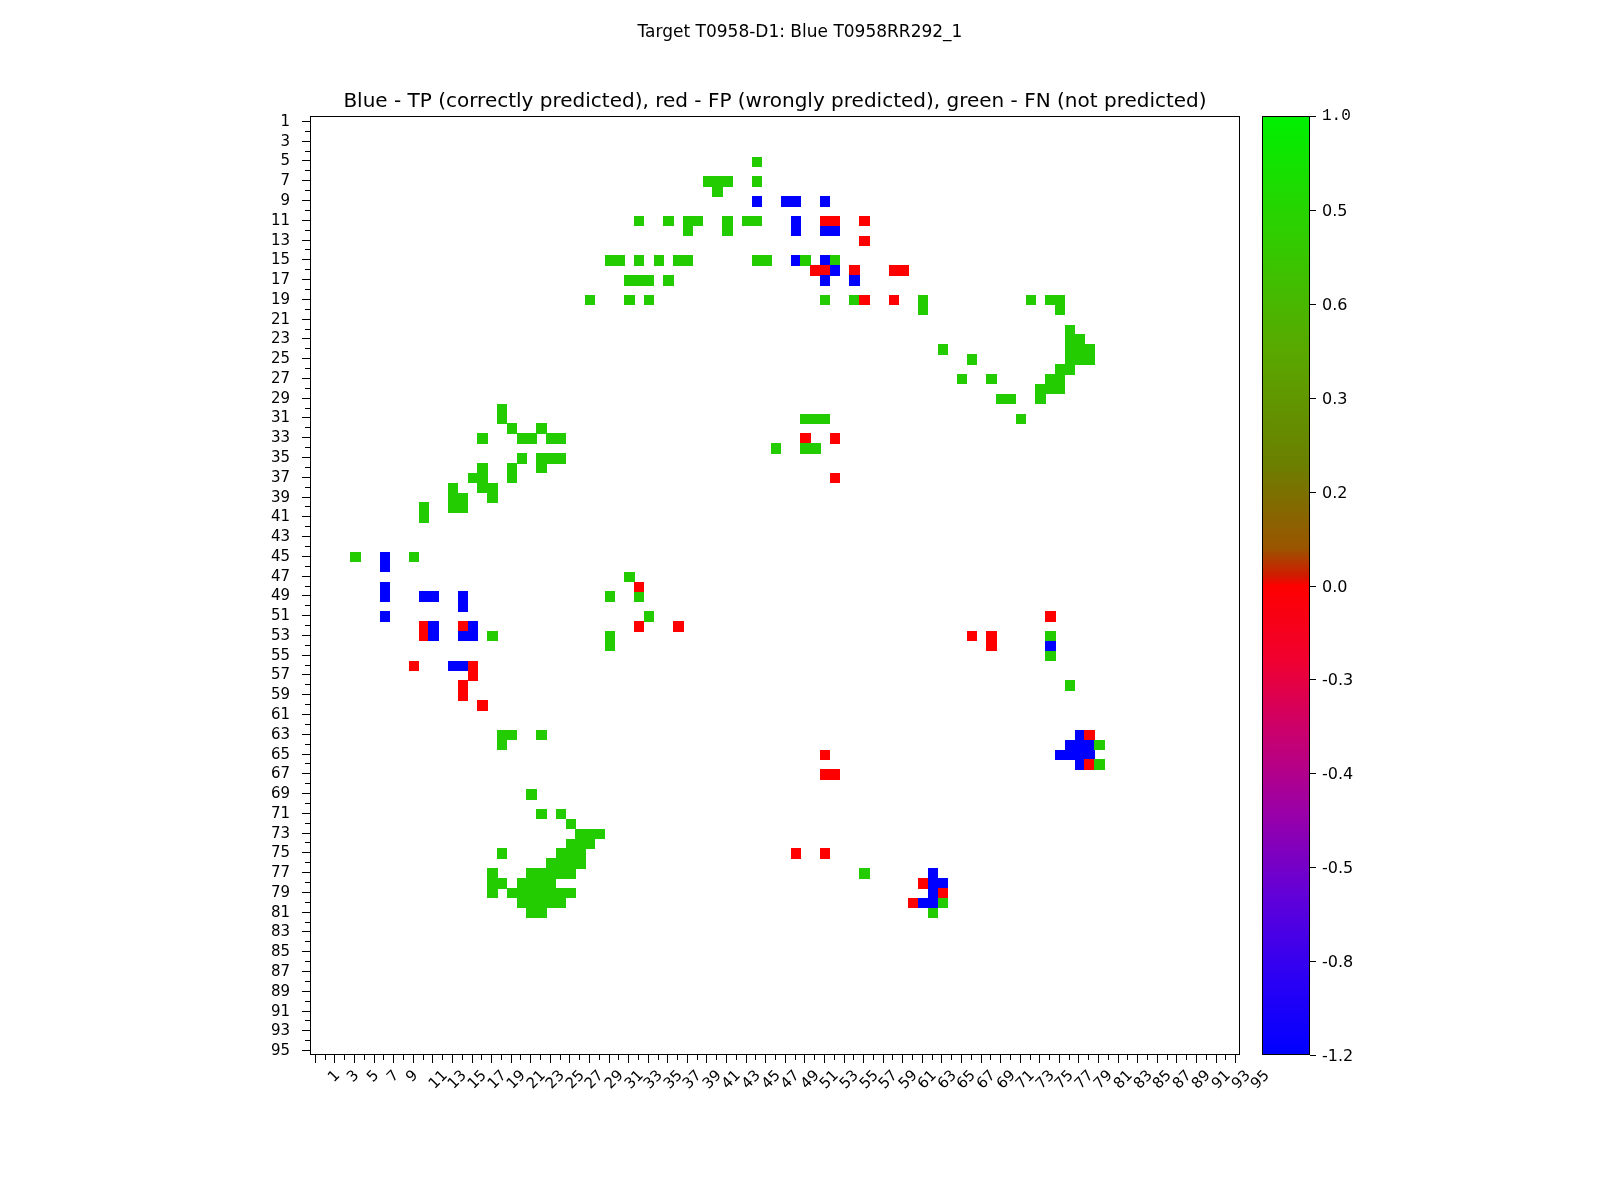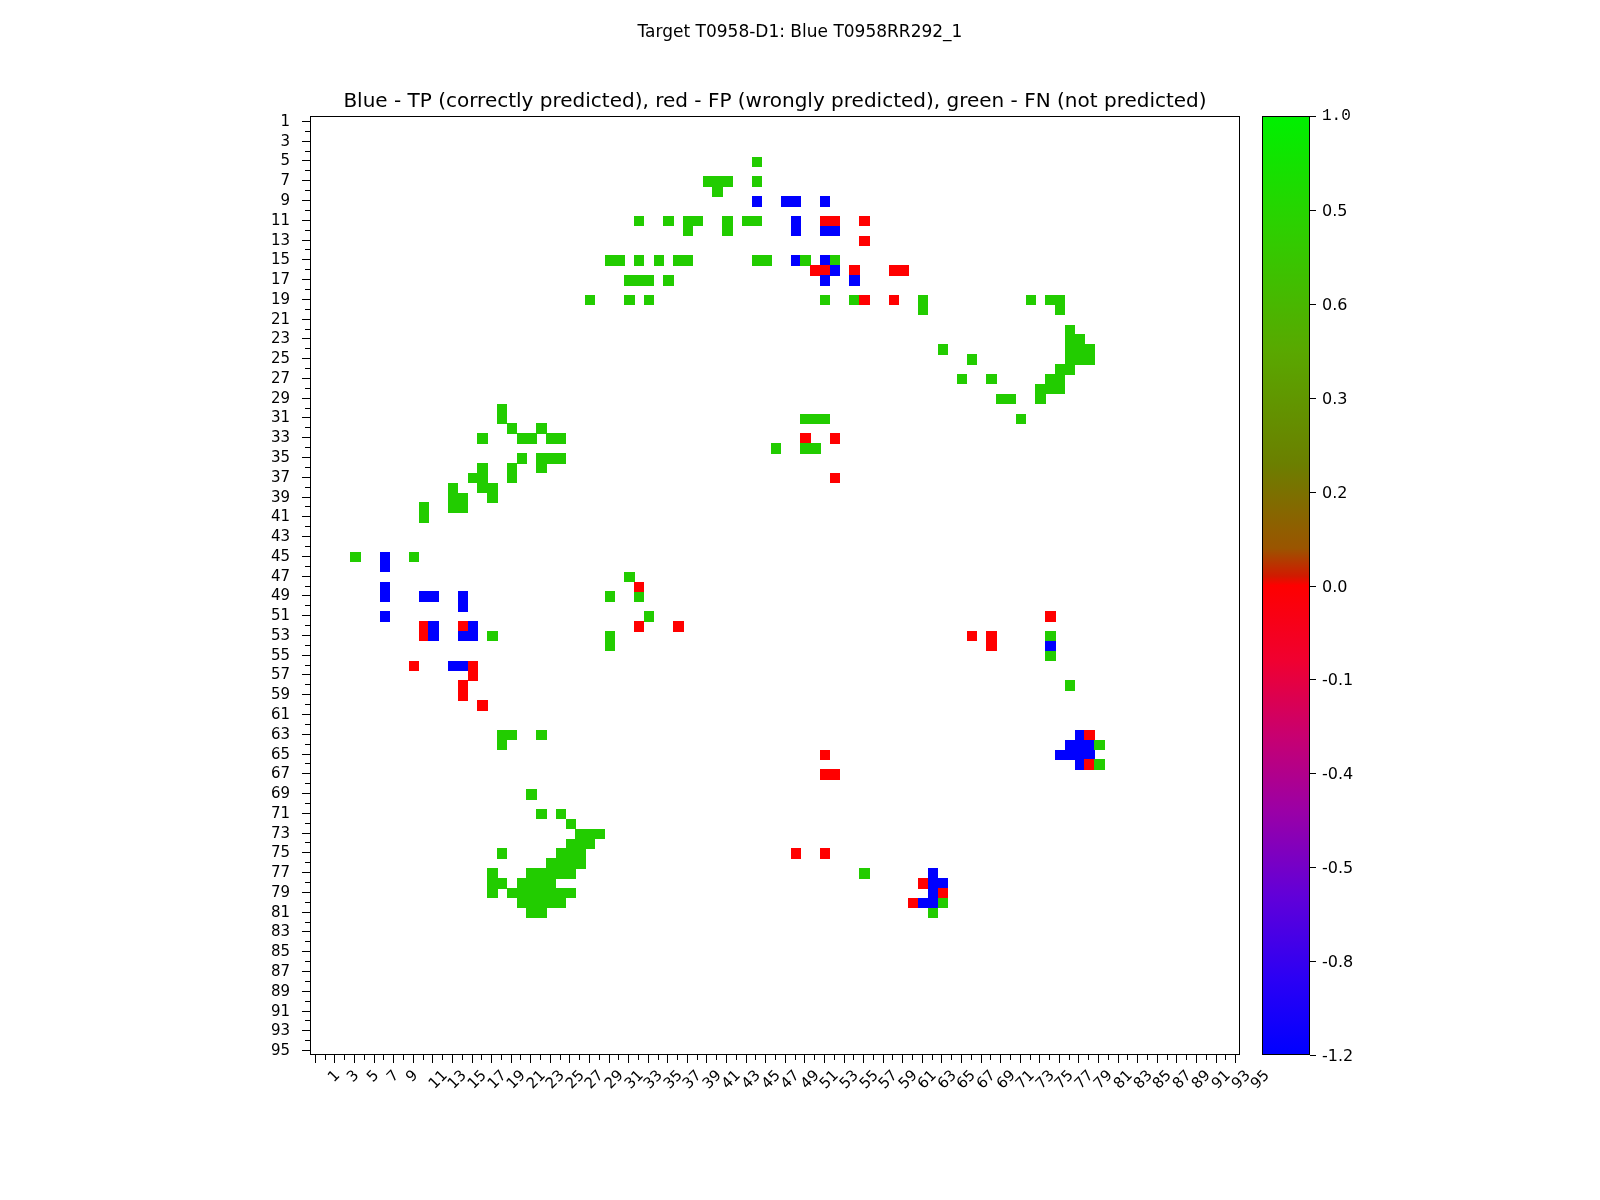--- a/index.html
+++ b/index.html
@@ -751,18 +751,18 @@
     <i style="top: 845.1px;"></i>
     <i style="top: 939px;"></i>
   </div>
 <div id="cbar-labels">
     <span style="top: 0px; font-family: Liberation Mono, monospace;">1.0</span>
     <span style="top: 93.9px;">0.5</span>
     <span style="top: 187.8px;">0.6</span>
     <span style="top: 281.7px;">0.3</span>
     <span style="top: 375.6px;">0.2</span>
     <span style="top: 469.5px;">0.0</span>
-    <span style="top: 563.4px;">-0.1</span>
+    <span style="top: 563.4px;">-0.3</span>
     <span style="top: 657.3px;">-0.4</span>
     <span style="top: 751.2px;">-0.5</span>
     <span style="top: 845.1px;">-0.8</span>
     <span style="top: 939px;">-1.2</span>
   </div>
 
 </body></html>

